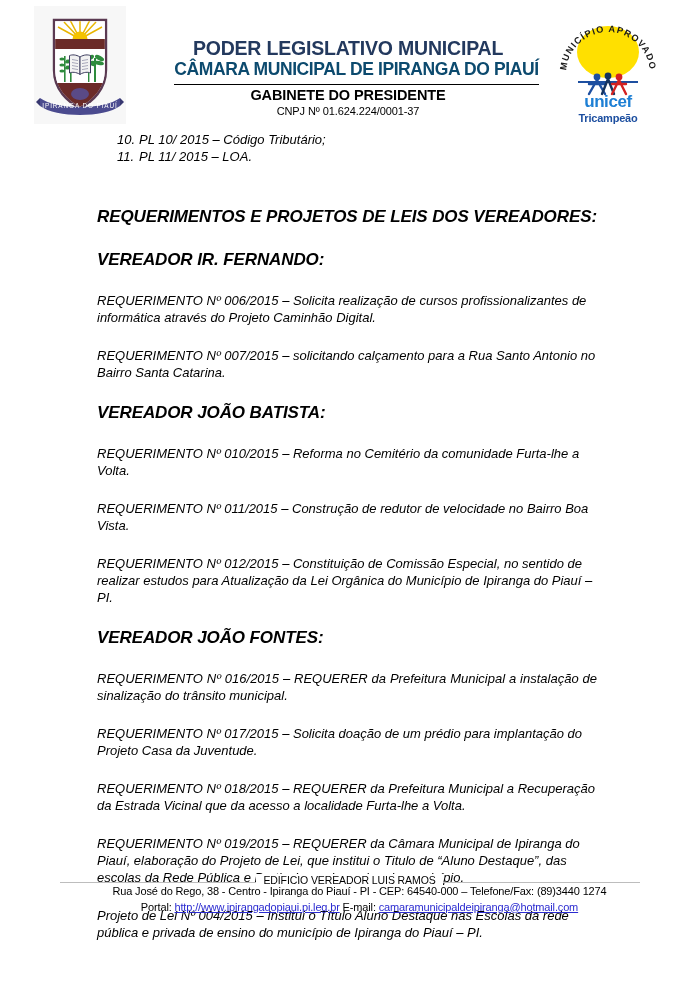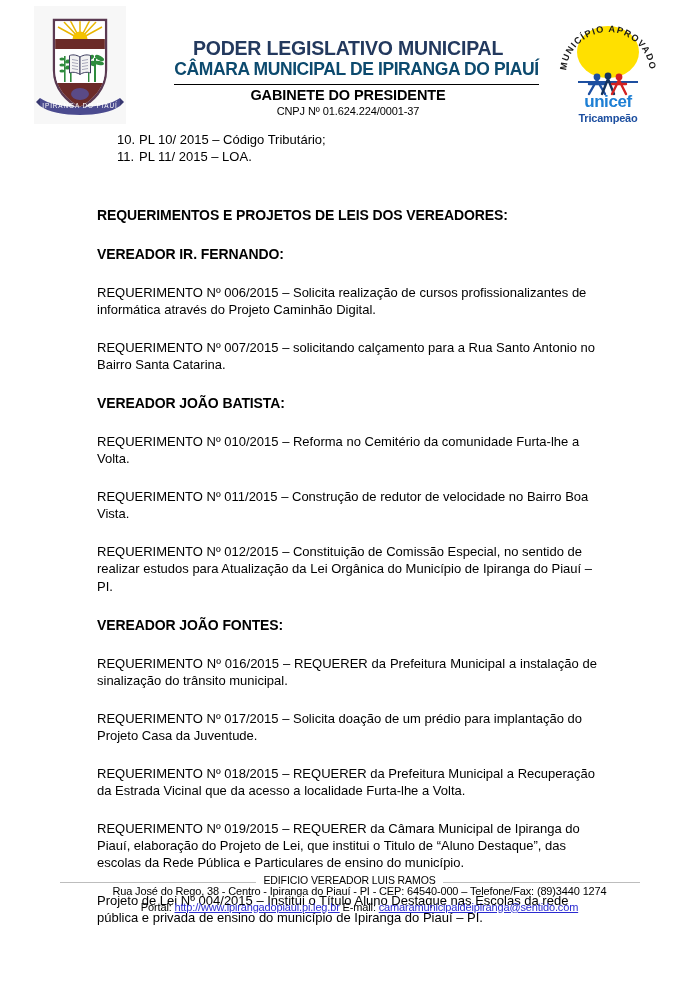--- a/index.html
+++ b/index.html
@@ -81,20 +81,21 @@
     letter-spacing: -0.1px;
     margin-top: 1px;
   }
 
   
   .doc-body {
     position: absolute;
     left: 0;
     top: 132px;
     width: 570px;
+    font-style: italic;
   }
   .numbered-list {
     margin: 0;
     padding: 0;
     list-style: none;
     position: relative;
     left: 117px;
     width: 420px;
     font-size: 13px;
     line-height: 1.30;
@@ -107,21 +108,21 @@
     width: 22px;
   }
 
   .content {
     position: relative;
     left: 97px;
     width: 500px;
     margin-top: 40px;
   }
   .sec-heading {
-    font-size: 14px;
+    font-size: 17px;
     font-weight: bold;
     letter-spacing: -0.1px;
     margin: 0 0 21px 0;
     line-height: 1.3;
   }
   .para {
     font-size: 13px;
     line-height: 1.31;
     margin: 0 0 21px 0;
     text-align: left;
@@ -332,15 +333,15 @@
 <div class="doc-footer">
   <div class="footer-rule-row">
     <div class="rule"></div>
     <span class="footer-building">EDIFICIO VEREADOR LUIS RAMOS</span>
   </div>
   <div class="footer-line">Rua José do Rego, 38 - Centro - Ipiranga do Piauí - PI - CEP: 64540-000 – Telefone/Fax: (89)3440 1274</div>
   <div class="footer-line">
     <span>Portal:</span>
     <span class="footer-link">http://www.ipirangadopiaui.pi.leg.br</span>
     <span>E-mail:</span>
-    <span class="footer-link">camaramunicipaldeipiranga@sentido.com</span>
+    <span class="footer-link">camaramunicipaldeipiranga@hotmail.com</span>
   </div>
 </div>
 
 </body></html>

